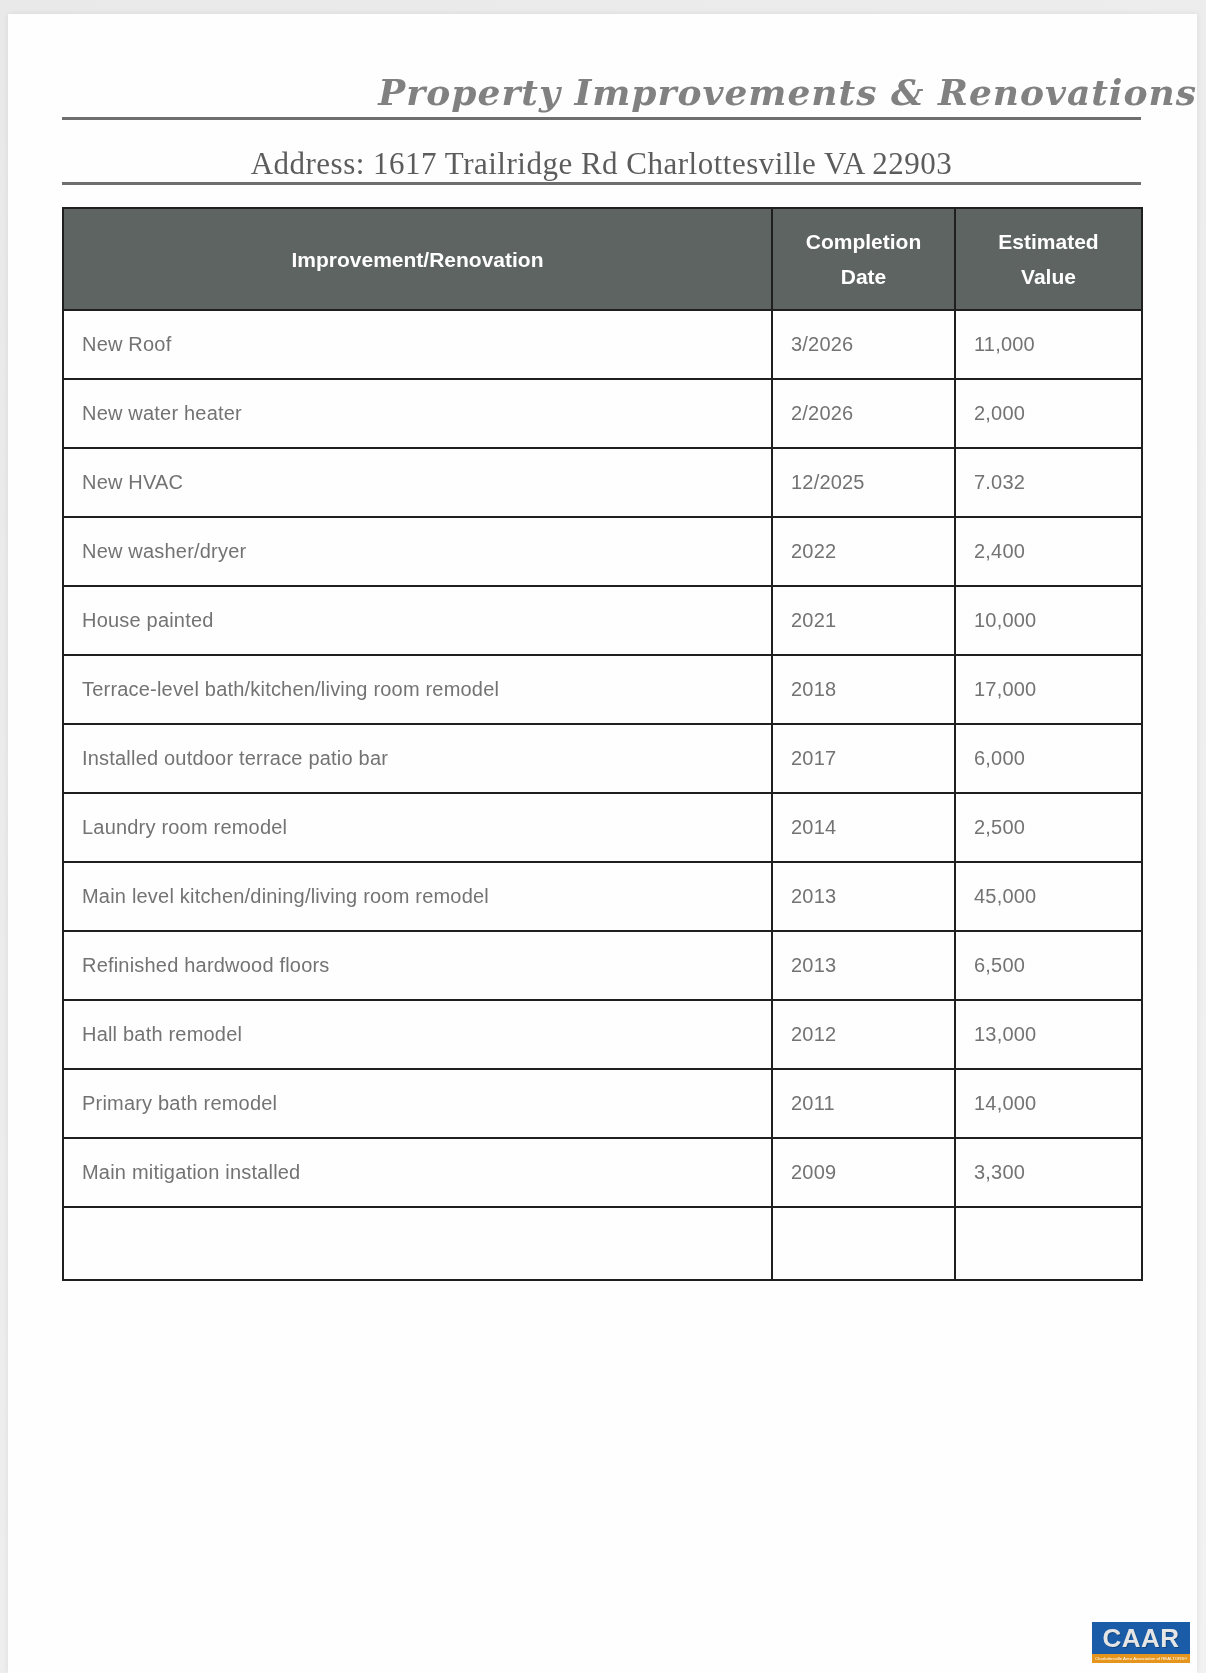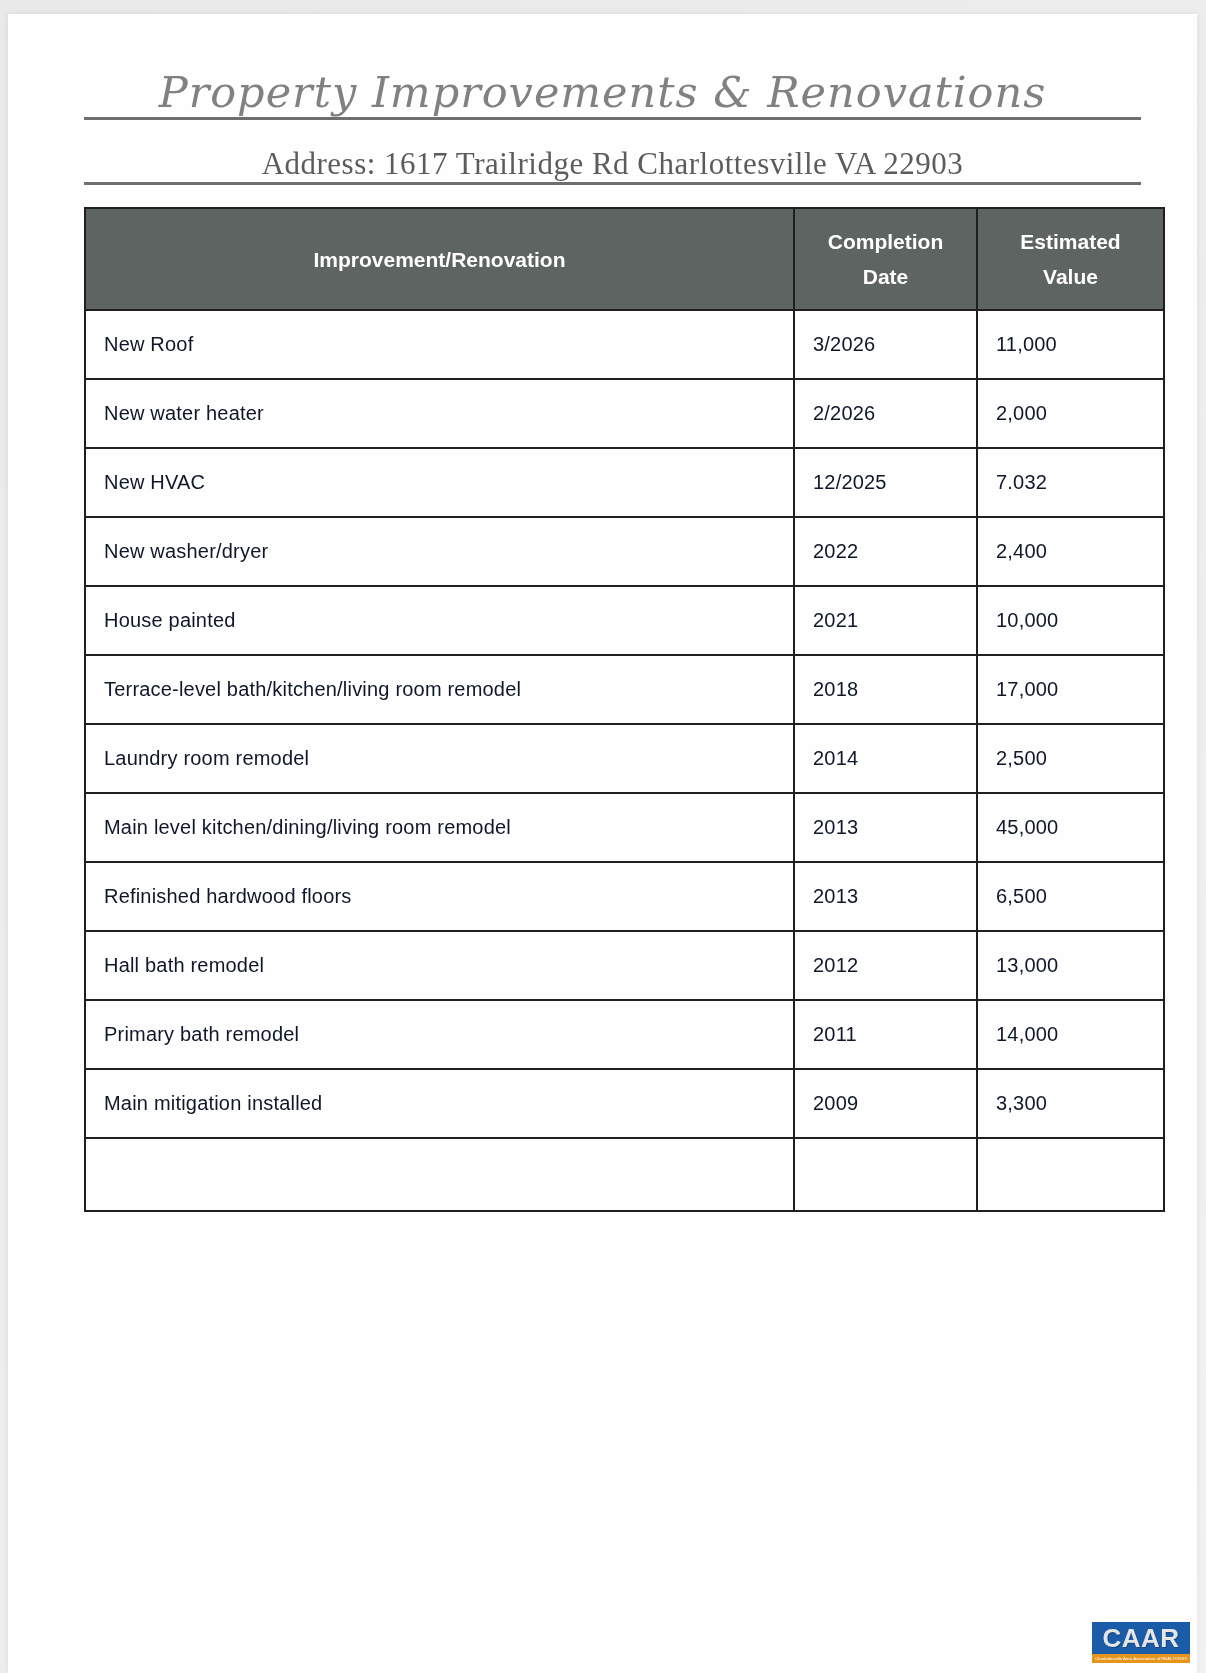--- a/index.html
+++ b/index.html
@@ -21,31 +21,31 @@
     position: absolute;
     left: 8px;
     top: 14px;
     right: 9px;
     bottom: 0;
     background: #fefefe;
     box-shadow: 0 0 6px rgba(0,0,0,0.08);
   }
   .doc-title {
     margin: 53px 0 0 0;
-    text-align: center;
+    text-align: right;
     font-family: "DejaVu Serif", serif;
     font-style: italic;
-    font-weight: 400;
-    font-size: 43px;
+    font-weight: 700;
+    font-size: 36px;
     line-height: 50px;
     color: #818181;
     letter-spacing: 1px;
   }
   .content {
-    margin-left: 76px;
+    margin-left: 54px;
     margin-right: 56px;
   }
   hr.divider {
     border: none;
     height: 3px;
     background: #6f6f6f;
     margin: 0;
   }
   .divider-1 { margin-top: 36px; }
   .divider-2 { margin-top: 35px; }
@@ -78,21 +78,21 @@
     height: 100px;
     padding: 0 28px;
     vertical-align: middle;
   }
   col.c-improvement { width: 709px; }
   col.c-date { width: 183px; }
   col.c-value { width: 187px; }
   table.improvements tbody td {
     height: 67px;
     background: #fefefe;
-    color: #0f172a;
+    color: #737373;
     font-size: 20px;
     padding: 0 0 0 18px;
     text-align: left;
     vertical-align: middle;
     letter-spacing: 0.2px;
   }
   table.improvements tbody tr:last-child td {
     height: 71px;
   }
   .caar-logo {
@@ -187,20 +187,25 @@
               <td>House painted</td>
               <td>2021</td>
               <td>10,000</td>
             </tr>
             <tr>
               <td>Terrace-level bath/kitchen/living room remodel</td>
               <td>2018</td>
               <td>17,000</td>
             </tr>
             <tr>
+              <td>Installed outdoor terrace patio bar</td>
+              <td>2017</td>
+              <td>6,000</td>
+            </tr>
+            <tr>
               <td>Laundry room remodel</td>
               <td>2014</td>
               <td>2,500</td>
             </tr>
             <tr>
               <td>Main level kitchen/dining/living room remodel</td>
               <td>2013</td>
               <td>45,000</td>
             </tr>
             <tr>

